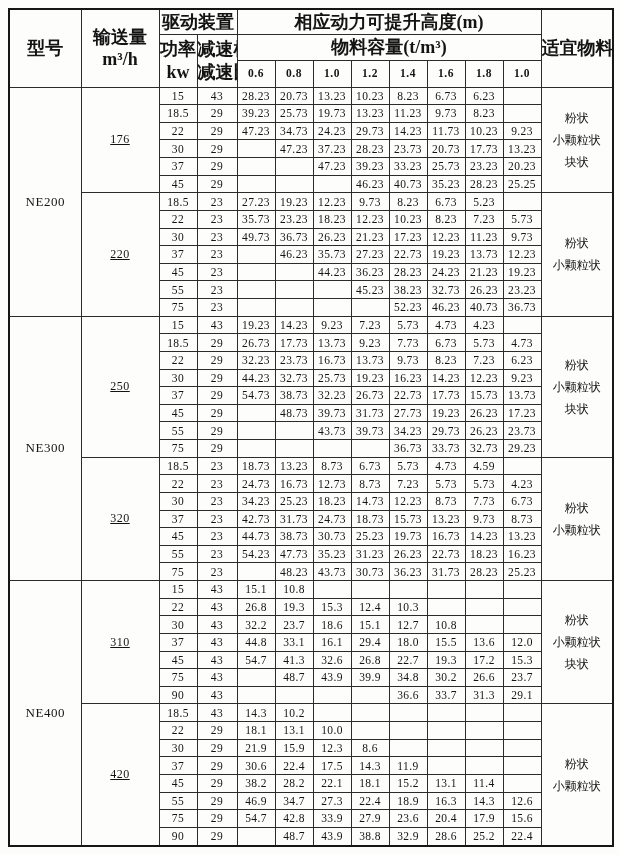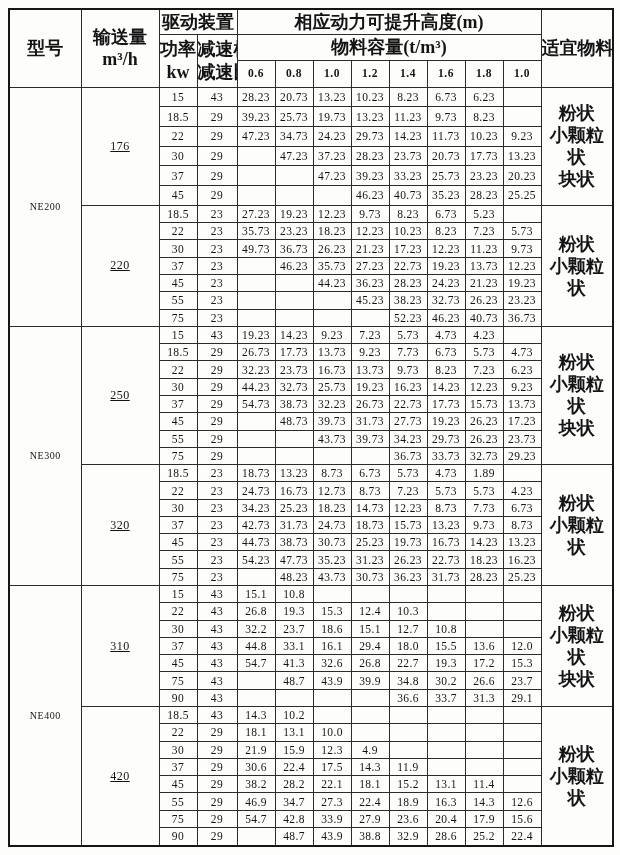--- a/index.html
+++ b/index.html
@@ -33,27 +33,27 @@
     font-size:18px;
     line-height:1.25;
   }
   th .sub{display:block;font-family:Liberation Serif, serif;}
   td.num{
     font-size:11.5px;
     letter-spacing:0.4px;
     font-weight:normal;
   }
   td.model-cell{
-    font-size:10px;
+    font-size:13px;
     letter-spacing:0.5px;
   }
   td.capacity-cell{font-size:12px;letter-spacing:0.5px;text-decoration:underline;}
   td.materials-cell{
-    font-size:18px;
-    font-weight:bold;
+    font-size:12px;
+    font-weight:normal;
     line-height:22px;
     white-space:normal;
   }
   thead tr.h1{height:25px;}
   thead tr.h2{height:26px;}
   thead tr.h3{height:27px;}
   th.density-val{font-size:11.5px;font-weight:bold;letter-spacing:0.5px;}
 </style>
 </head>
 <body>
@@ -383,21 +383,21 @@
         <tr>
           <td class="capacity-cell" rowspan="7">320</td>
           <td class="num">18.5</td>
           <td class="num">23</td>
           <td class="num">18.73</td>
           <td class="num">13.23</td>
           <td class="num">8.73</td>
           <td class="num">6.73</td>
           <td class="num">5.73</td>
           <td class="num">4.73</td>
-          <td class="num">1.89</td>
+          <td class="num">4.59</td>
           <td class="num"></td>
           <td class="materials-cell" rowspan="7">
             <div>粉状</div>
             <div>小颗粒状</div>
           </td>
         </tr>
         <tr>
           <td class="num">22</td>
           <td class="num">23</td>
           <td class="num">24.73</td>
@@ -588,21 +588,21 @@
           <td class="num"></td>
           <td class="num"></td>
           <td class="num"></td>
         </tr>
         <tr>
           <td class="num">30</td>
           <td class="num">29</td>
           <td class="num">21.9</td>
           <td class="num">15.9</td>
           <td class="num">12.3</td>
-          <td class="num">4.9</td>
+          <td class="num">8.6</td>
           <td class="num"></td>
           <td class="num"></td>
           <td class="num"></td>
           <td class="num"></td>
         </tr>
         <tr>
           <td class="num">37</td>
           <td class="num">29</td>
           <td class="num">30.6</td>
           <td class="num">22.4</td>

